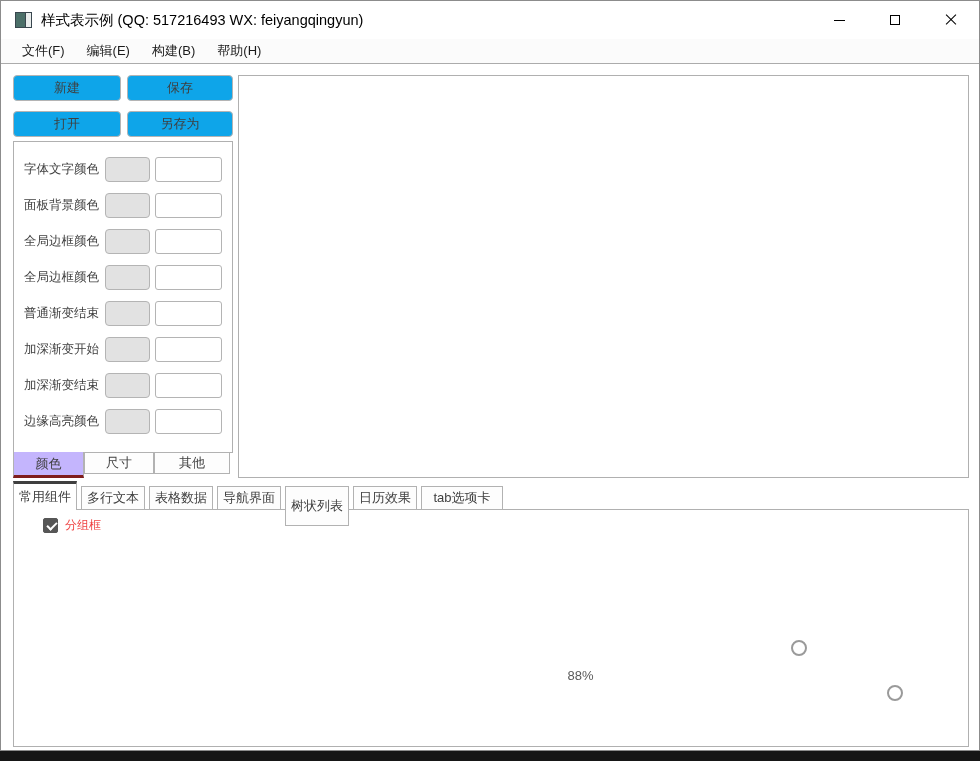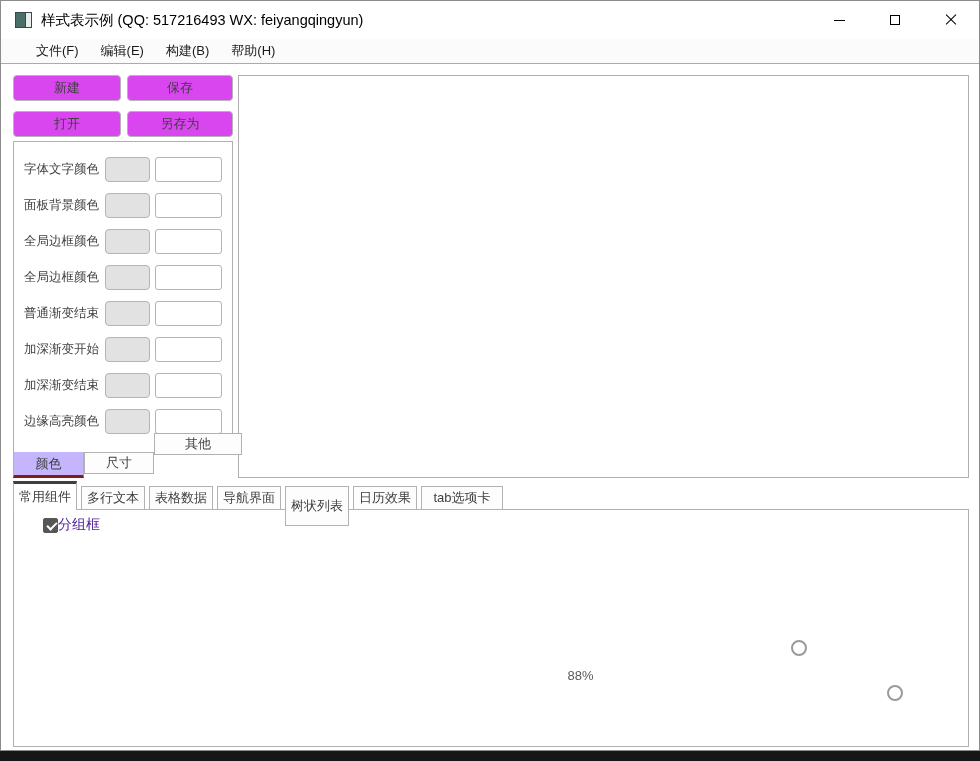--- a/index.html
+++ b/index.html
@@ -19,46 +19,46 @@
   .win-btn { position:absolute; top:0; width:46px; height:38px; display:flex; align-items:center; justify-content:center; }
   .glyph-min { width:11px; height:1px; background:#000; }
   .glyph-max { width:10px; height:10px; border:1px solid #000; }
   .glyph-close { position:relative; width:12px; height:12px; }
   .glyph-close::before,.glyph-close::after { content:""; position:absolute; left:-1px; top:5px; width:14px; height:1px; background:#000; }
   .glyph-close::before { transform:rotate(45deg); }
   .glyph-close::after { transform:rotate(-45deg); }
 
   
   .menubar { position:absolute; left:0; top:38px; width:978px; height:25px; background:#fbfbfb;
-             border-bottom:1px solid #ababab; display:flex; align-items:center; padding-left:24px; }
+             border-bottom:1px solid #ababab; display:flex; align-items:center; padding-left:10px; }
   .menu-item { padding:0 11px; font-size:13px; color:#1a1a1a; height:25px; line-height:24px; }
 
   
-  .btn { position:absolute; display:flex; align-items:center; justify-content:center; background:#d946ef;
+  .btn { position:absolute; display:flex; align-items:center; justify-content:center; background:#0ea5e9;
          border:1px solid #b4b4b4; border-radius:4px; font-size:13px; color:#3f3f3f; }
   .input { position:absolute; background:#fff; border:1px solid #b4b4b4; border-radius:3px;
            font-size:13px; color:#3f3f3f; display:flex; align-items:center; padding:0 8px; white-space:nowrap; overflow:hidden; }
   .plainlabel { position:absolute; font-size:13px; color:#3f3f3f; display:flex; align-items:center; white-space:nowrap; }
   .frame { position:absolute; border:1px solid #b0b0b0; background:#fff; }
 
   
   .color-label { position:absolute; left:10px; width:84px; height:25px; line-height:25px; font-size:12.5px; color:#3f3f3f; }
   .swatch { position:absolute; left:91px; width:45px; height:25px; background:#e2e2e2; border:1px solid #b4b4b4; border-radius:4px; }
   .color-input { position:absolute; left:141px; width:67px; height:25px; background:#fff; border:1px solid #b4b4b4; border-radius:3px; }
 
   
   .tab { position:absolute; display:flex; align-items:center; justify-content:center; font-size:13px;
          color:#3f3f3f; background:#fdfdfd; border:1px solid #b2b2b2; z-index:3; }
   .tab.sel-bottom { border-top:none; border-bottom:3px solid #7f1d1d; background:#c4b5fd; }
   .tab.sel-top { border-top:3px solid #3f3f3f; border-bottom:none; background:#fff; }
 
   
   .groupbox { position:absolute; left:30px; top:524px; width:922px; height:210px; border:1px solid #c2c2c2; border-radius:5px; }
   .group-title { position:absolute; left:36px; top:515px; height:18px; background:#fff; display:flex; align-items:center; padding:0 6px; z-index:2; }
-  .group-title .lbl { font-size:14px; color:#4c1d95; }
+  .group-title .lbl { font-size:12px; color:#ef4444; margin-left:7px; }
 
   
   .cb { position:absolute; width:15px; height:15px; border:1px solid #7d7d7d; border-radius:2px; background:#fff; }
   .cb.checked { background:#565656; border-color:#565656; }
   .cb.checked::after { content:""; position:absolute; left:3px; top:3px; width:8px; height:4px;
                        border-left:2px solid #fff; border-bottom:2px solid #fff; transform:rotate(-45deg); }
   .cb.partial { background:#7b7b7b; border-color:#6f6f6f; }
   .cb.inline { position:relative; flex:none; }
   .radio { position:absolute; width:16px; height:16px; border:1px solid #666; border-radius:50%; background:#fff; }
   .radio.checked::after { content:""; position:absolute; left:3.5px; top:3.5px; width:7px; height:7px; border-radius:50%; background:#555; }
@@ -157,21 +157,21 @@
     </div>
     <div>
       <div class="color-label" style="top:267px;">边缘高亮颜色</div>
       <div class="swatch" style="top:267px;"></div>
       <div class="color-input" style="top:267px;"></div>
     </div>
   </div>
 
   <div class="tab sel-bottom" style="left:12px;top:451px;width:71px;height:26px;">颜色</div>
   <div class="tab" style="left:83px;top:451px;width:70px;height:22px;">尺寸</div>
-  <div class="tab" style="left:153px;top:432px;width:88px;height:22px;">其他</div>
+  <div class="tab" style="left:153px;top:451px;width:76px;height:22px;">其他</div>
 
   <div class="frame" style="left:237px;top:74px;width:731px;height:403px;z-index:1;"></div>
 
   <div class="tab sel-top" style="left:12px;top:480px;width:64px;height:29px;">常用组件</div>
   <div class="tab" style="left:80px;top:485px;width:64px;height:24px;">多行文本</div>
   <div class="tab" style="left:148px;top:485px;width:64px;height:24px;">表格数据</div>
   <div class="tab" style="left:216px;top:485px;width:64px;height:24px;">导航界面</div>
   <div class="tab" style="left:284px;top:485px;width:64px;height:40px;">树状列表</div>
   <div class="tab" style="left:352px;top:485px;width:64px;height:24px;">日历效果</div>
   <div class="tab" style="left:420px;top:485px;width:82px;height:24px;">tab选项卡</div>

